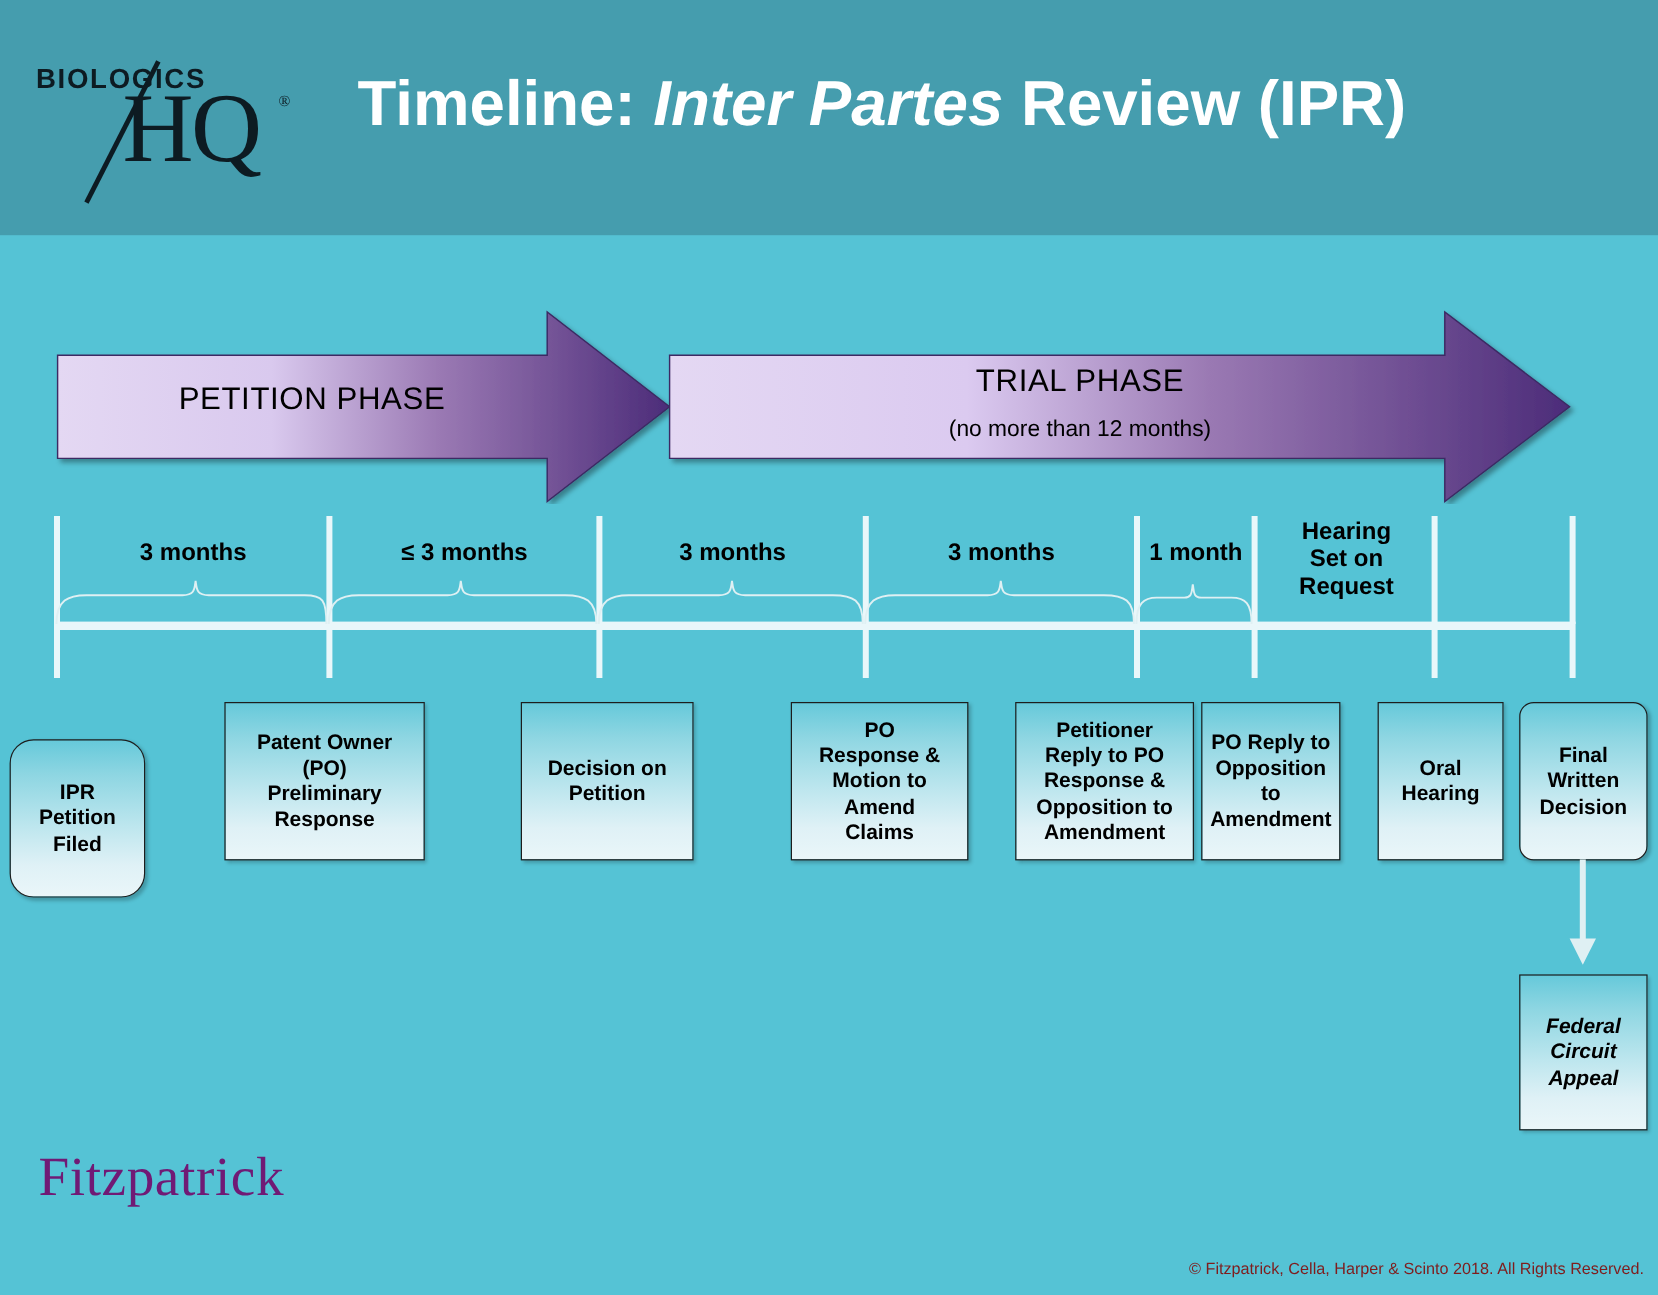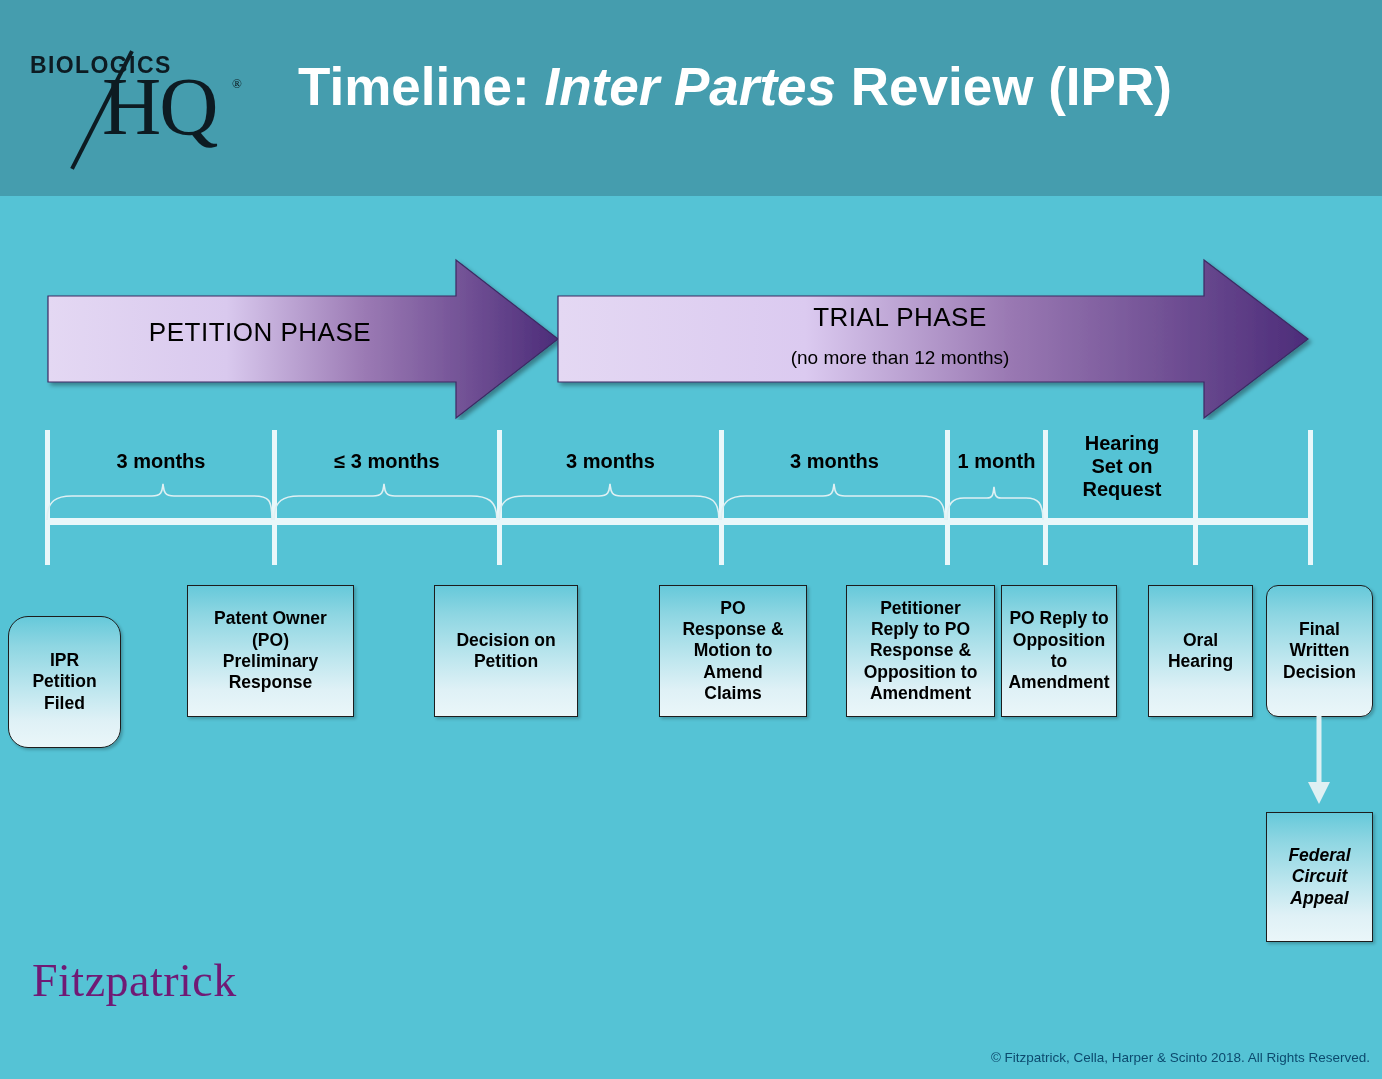--- a/index.html
+++ b/index.html
@@ -128,21 +128,21 @@
     left: 32px; top: 954px;
     font-family: "Liberation Serif", serif;
     font-size: 46px;
     color: #701a75;
     letter-spacing: 0.5px;
   }
   #copyright {
     position: absolute;
     right: 12px; top: 1050px;
     font-size: 13.5px;
-    color: #0c4a6e;
+    color: #7f1d1d;
     font-family: "Liberation Sans", sans-serif;
     white-space: nowrap;
   }
 </style>
 </head>
 <body>
 
 <div id="page">
 
   <div id="header-band"></div>

